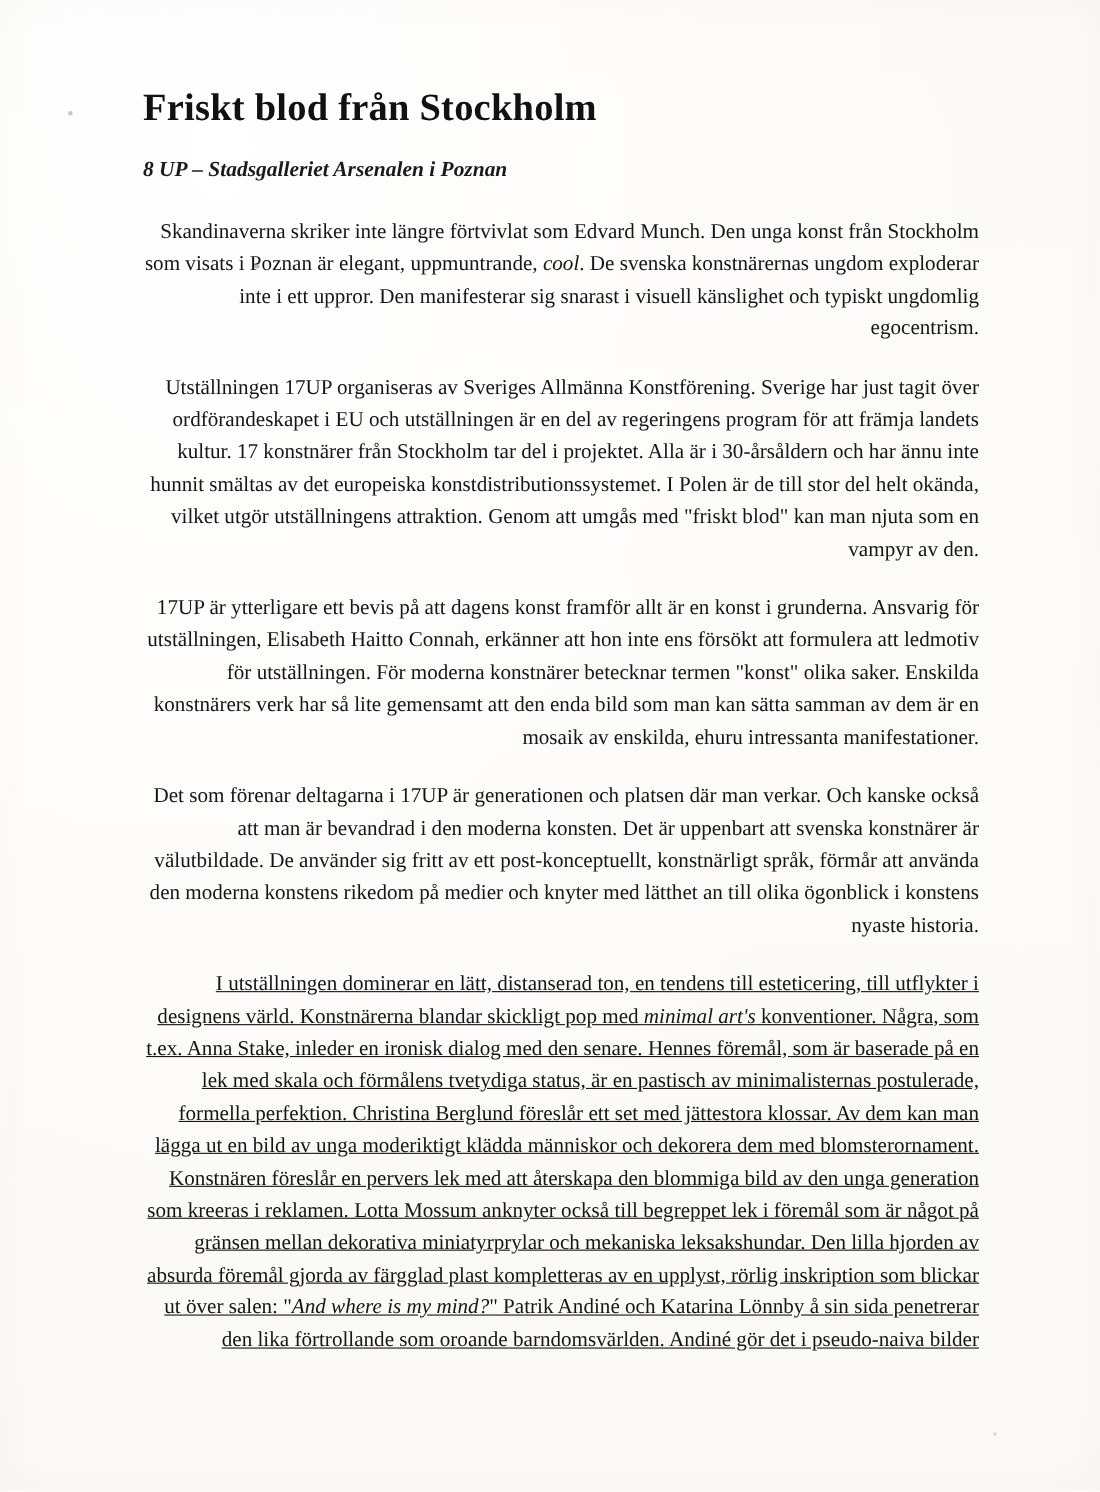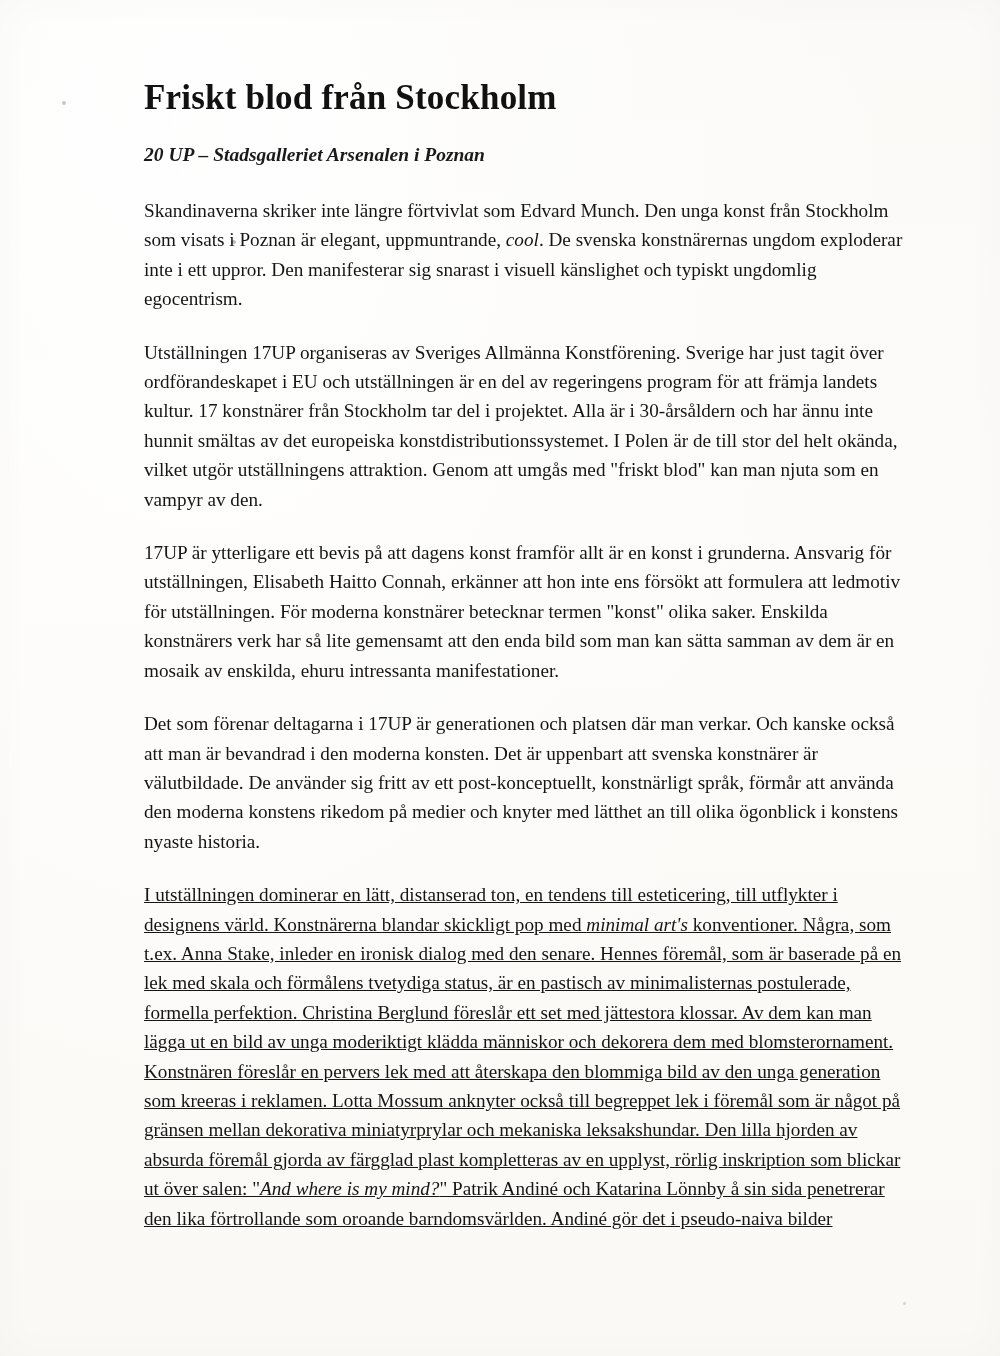--- a/index.html
+++ b/index.html
@@ -24,21 +24,21 @@
   .paper-tint {
     position: absolute;
     inset: 0;
     background:
       radial-gradient(ellipse at 20% 10%, rgba(255,255,255,0.9) 0%, rgba(250,249,246,0.3) 60%),
       linear-gradient(180deg, #fbfaf8 0%, #fdfcfa 40%, #faf9f6 100%);
     pointer-events: none;
   }
   .content {
     position: absolute;
-    left: 144px;
+    left: 130px;
     top: 78px;
     width: 760px;
   }
   h1.doc-title {
     font-family: "Liberation Serif", serif;
     font-size: 35px;
     font-weight: 700;
     letter-spacing: 0.2px;
     margin: 0 0 26px 0;
     color: #111;
@@ -48,21 +48,21 @@
     font-style: italic;
     font-weight: 700;
     font-size: 19.5px;
     margin: 0 0 30px 0;
     color: #1a1a1a;
   }
   p.body-par {
     font-size: 19.2px;
     line-height: 29.4px;
     margin: 0 0 24px 0;
-    text-align: left;
+    text-align: right;
     color: #151515;
   }
   p.body-par.tight {
     margin-bottom: 23px;
     text-decoration: underline;
   }
   .ital {
     font-style: italic;
   }
   
@@ -89,21 +89,21 @@
   <div class="paper-tint"></div>
 
   <div class="speck s1"></div>
   <div class="speck s3"></div>
   <div class="speck s2"></div>
 
   <div class="content">
 
     <h1 class="doc-title">Friskt blod från Stockholm</h1>
 
-    <div class="subtitle">20 UP – Stadsgalleriet Arsenalen i Poznan</div>
+    <div class="subtitle">8 UP – Stadsgalleriet Arsenalen i Poznan</div>
 
     <p class="body-par">
       <span>Skandinaverna skriker inte längre förtvivlat som Edvard Munch. Den unga konst från Stockholm som visats i Poznan är elegant, uppmuntrande, <span class="ital">cool</span>. De svenska konstnärernas ungdom exploderar inte i ett uppror. Den manifesterar sig snarast i visuell känslighet och typiskt ungdomlig egocentrism.</span>
     </p>
 
     <p class="body-par">
       <span>Utställningen 17UP organiseras av Sveriges Allmänna Konstförening. Sverige har just tagit över ordförandeskapet i EU och utställningen är en del av regeringens program för att främja landets kultur. 17 konstnärer från Stockholm tar del i projektet. Alla är i 30-årsåldern och har ännu inte hunnit smältas av det europeiska konstdistributionssystemet. I Polen är de till stor del helt okända, vilket utgör utställningens attraktion. Genom att umgås med "friskt blod" kan man njuta som en vampyr av den.</span>
     </p>
 
     <p class="body-par">

